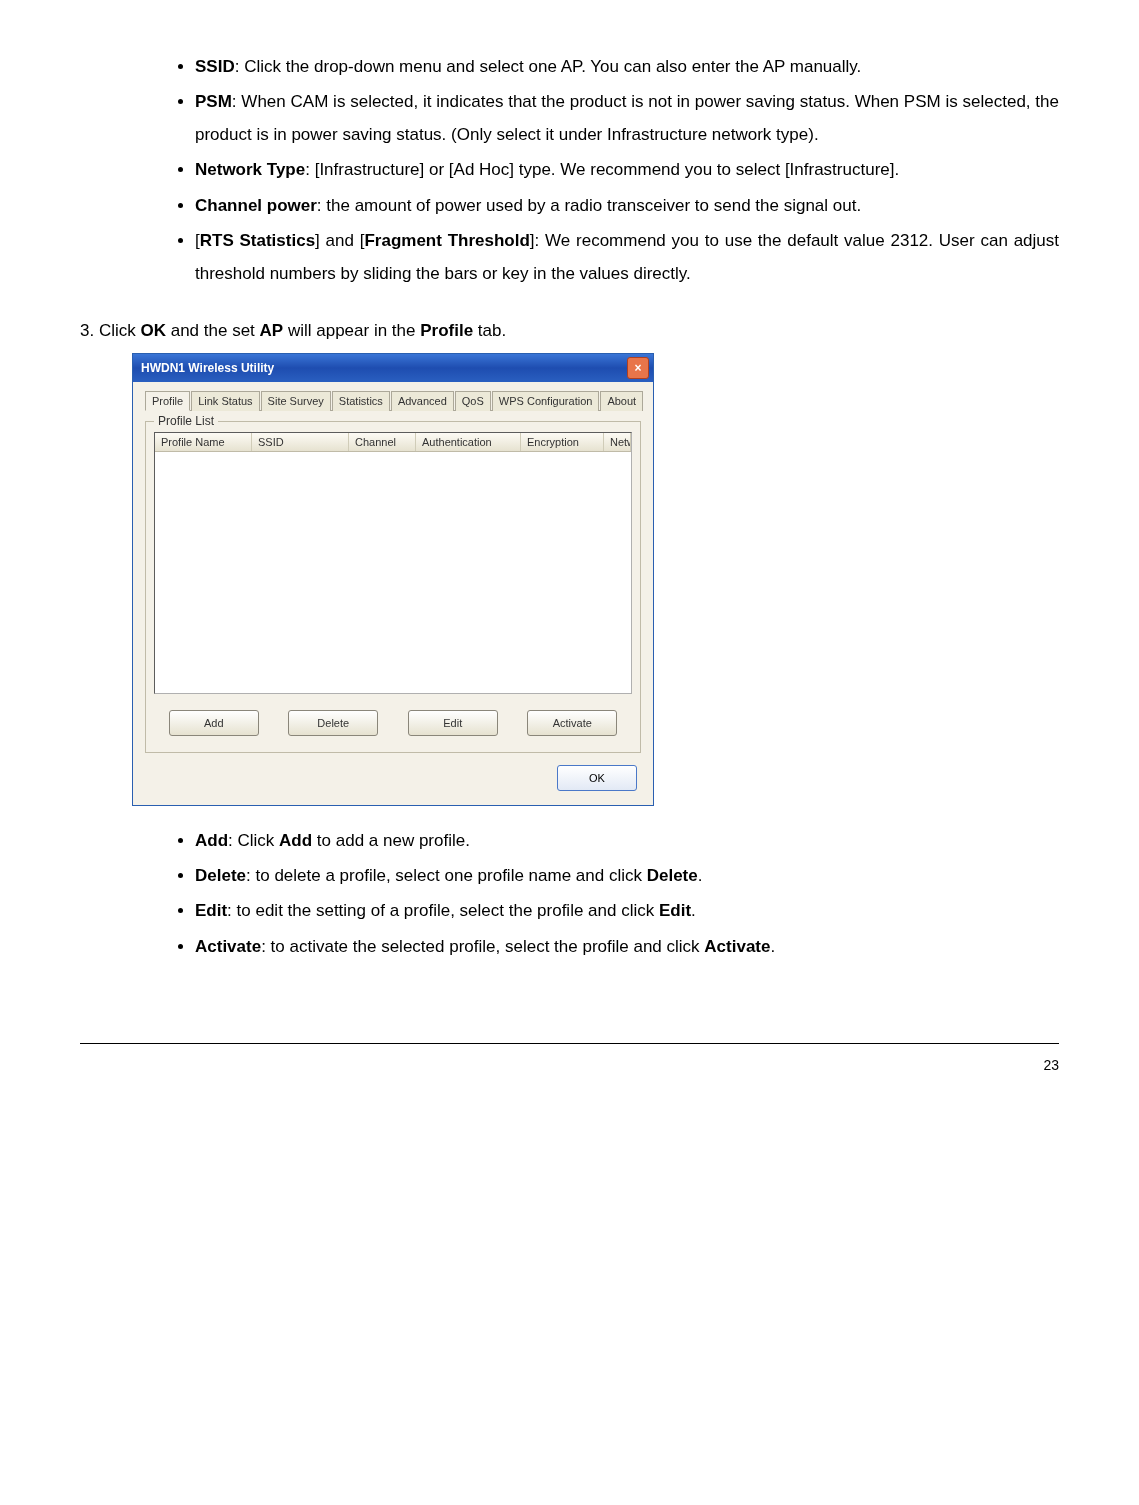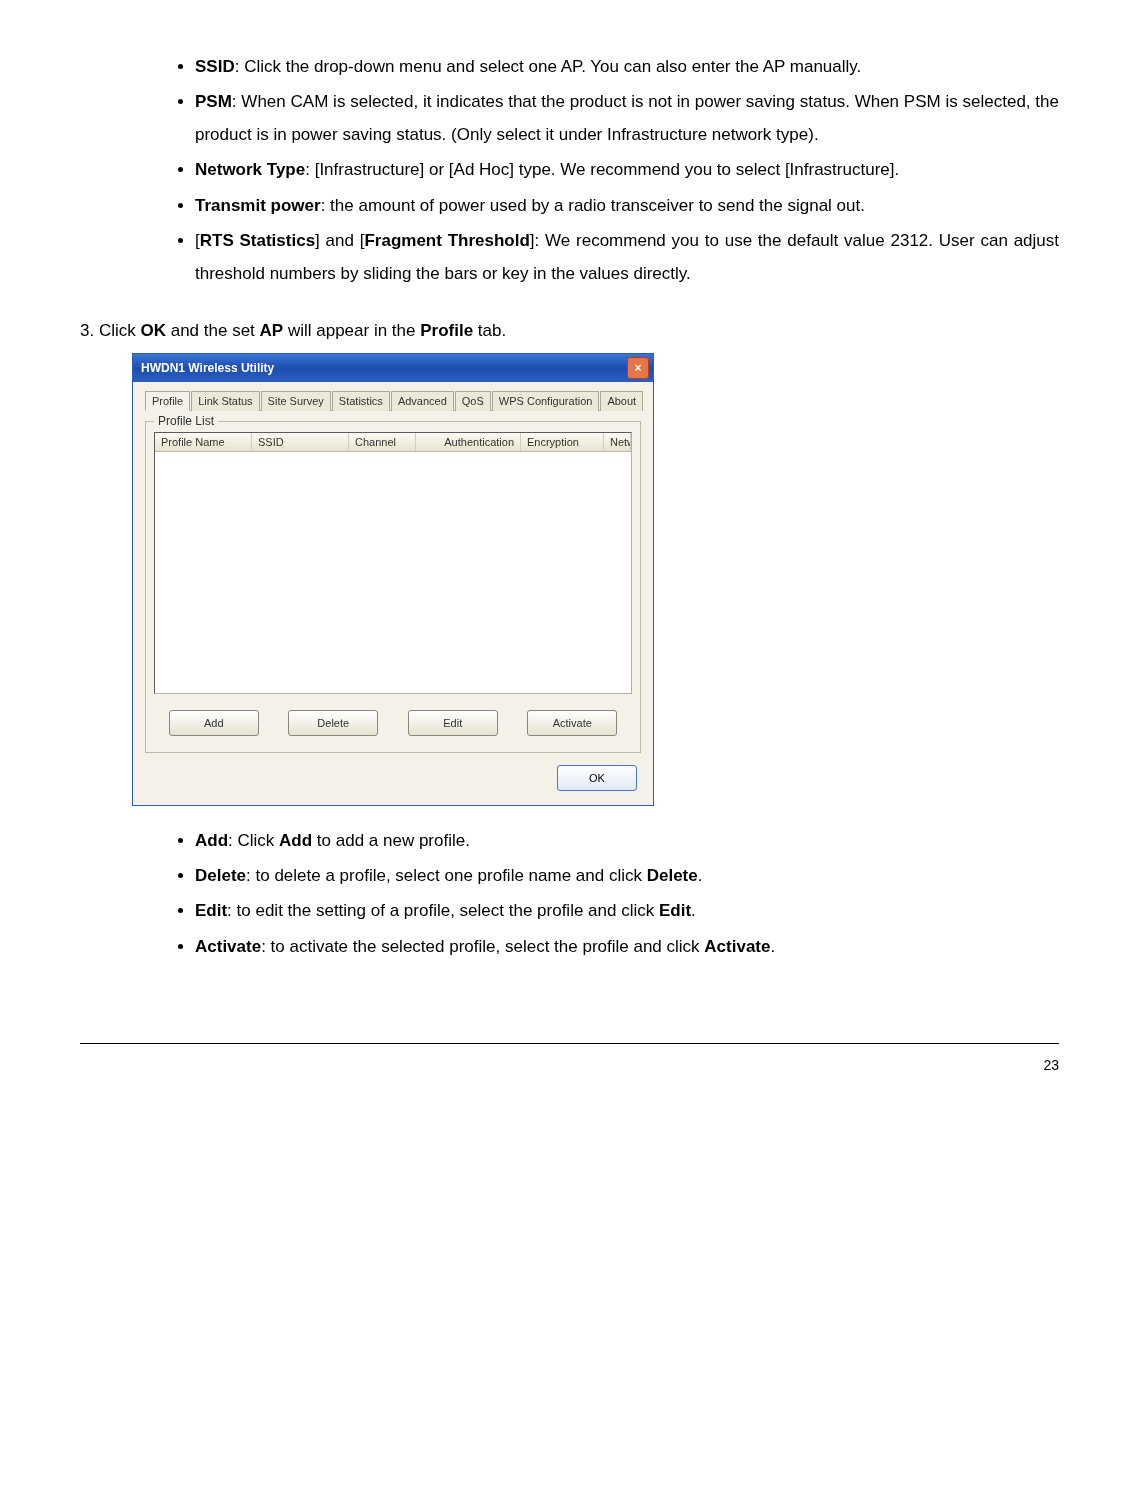--- a/index.html
+++ b/index.html
@@ -125,21 +125,21 @@
     border-right: 1px solid #d0ccb8;
     background: linear-gradient(#fdfbf5,#e6e2d0);
     font-size: 11px;
     color: #333;
     white-space: nowrap;
     overflow: hidden;
   }
   .col.pn { width: 84px; }
   .col.ssid { width: 84px; }
   .col.ch { width: 54px; }
-  .col.auth { width: 92px; text-align: right; }
+  .col.auth { width: 92px; }
   .col.enc { width: 70px; }
   .col.nt { flex: 1; }
   .list-body { flex: 1; background:#fff; }
   .btn-row {
     display: flex;
     justify-content: space-around;
     margin-top: 16px;
   }
   .btn {
     width: 88px;
@@ -184,21 +184,21 @@
     <li>
       <span class="bold">SSID</span><span>: Click the drop-down menu and select one AP. You can also enter the AP manually.</span>
     </li>
     <li>
       <span class="bold">PSM</span><span>: When CAM is selected, it indicates that the product is not in power saving status. When PSM is selected, the product is in power saving status. (Only select it under Infrastructure network type).</span>
     </li>
     <li>
       <span class="bold">Network Type</span><span>: [Infrastructure] or [Ad Hoc] type. We recommend you to select [Infrastructure].</span>
     </li>
     <li>
-      <span class="bold">Transmit power</span><span>: the amount of power used by a radio transceiver to send the signal out.</span>
+      <span class="bold">Channel power</span><span>: the amount of power used by a radio transceiver to send the signal out.</span>
     </li>
     <li>
       <span>[</span><span class="bold">RTS Statistics</span><span>] and [</span><span class="bold">Fragment Threshold</span><span>]: We recommend you to use the default value 2312. User can adjust threshold numbers by sliding the bars or key in the values directly.</span>
     </li>
   </ul>
 
   <p class="step3">
     <span>3. Click </span><span class="bold">OK</span><span> and the set </span><span class="bold">AP</span><span> will appear in the </span><span class="bold">Profile</span><span> tab.</span>
   </p>
 

